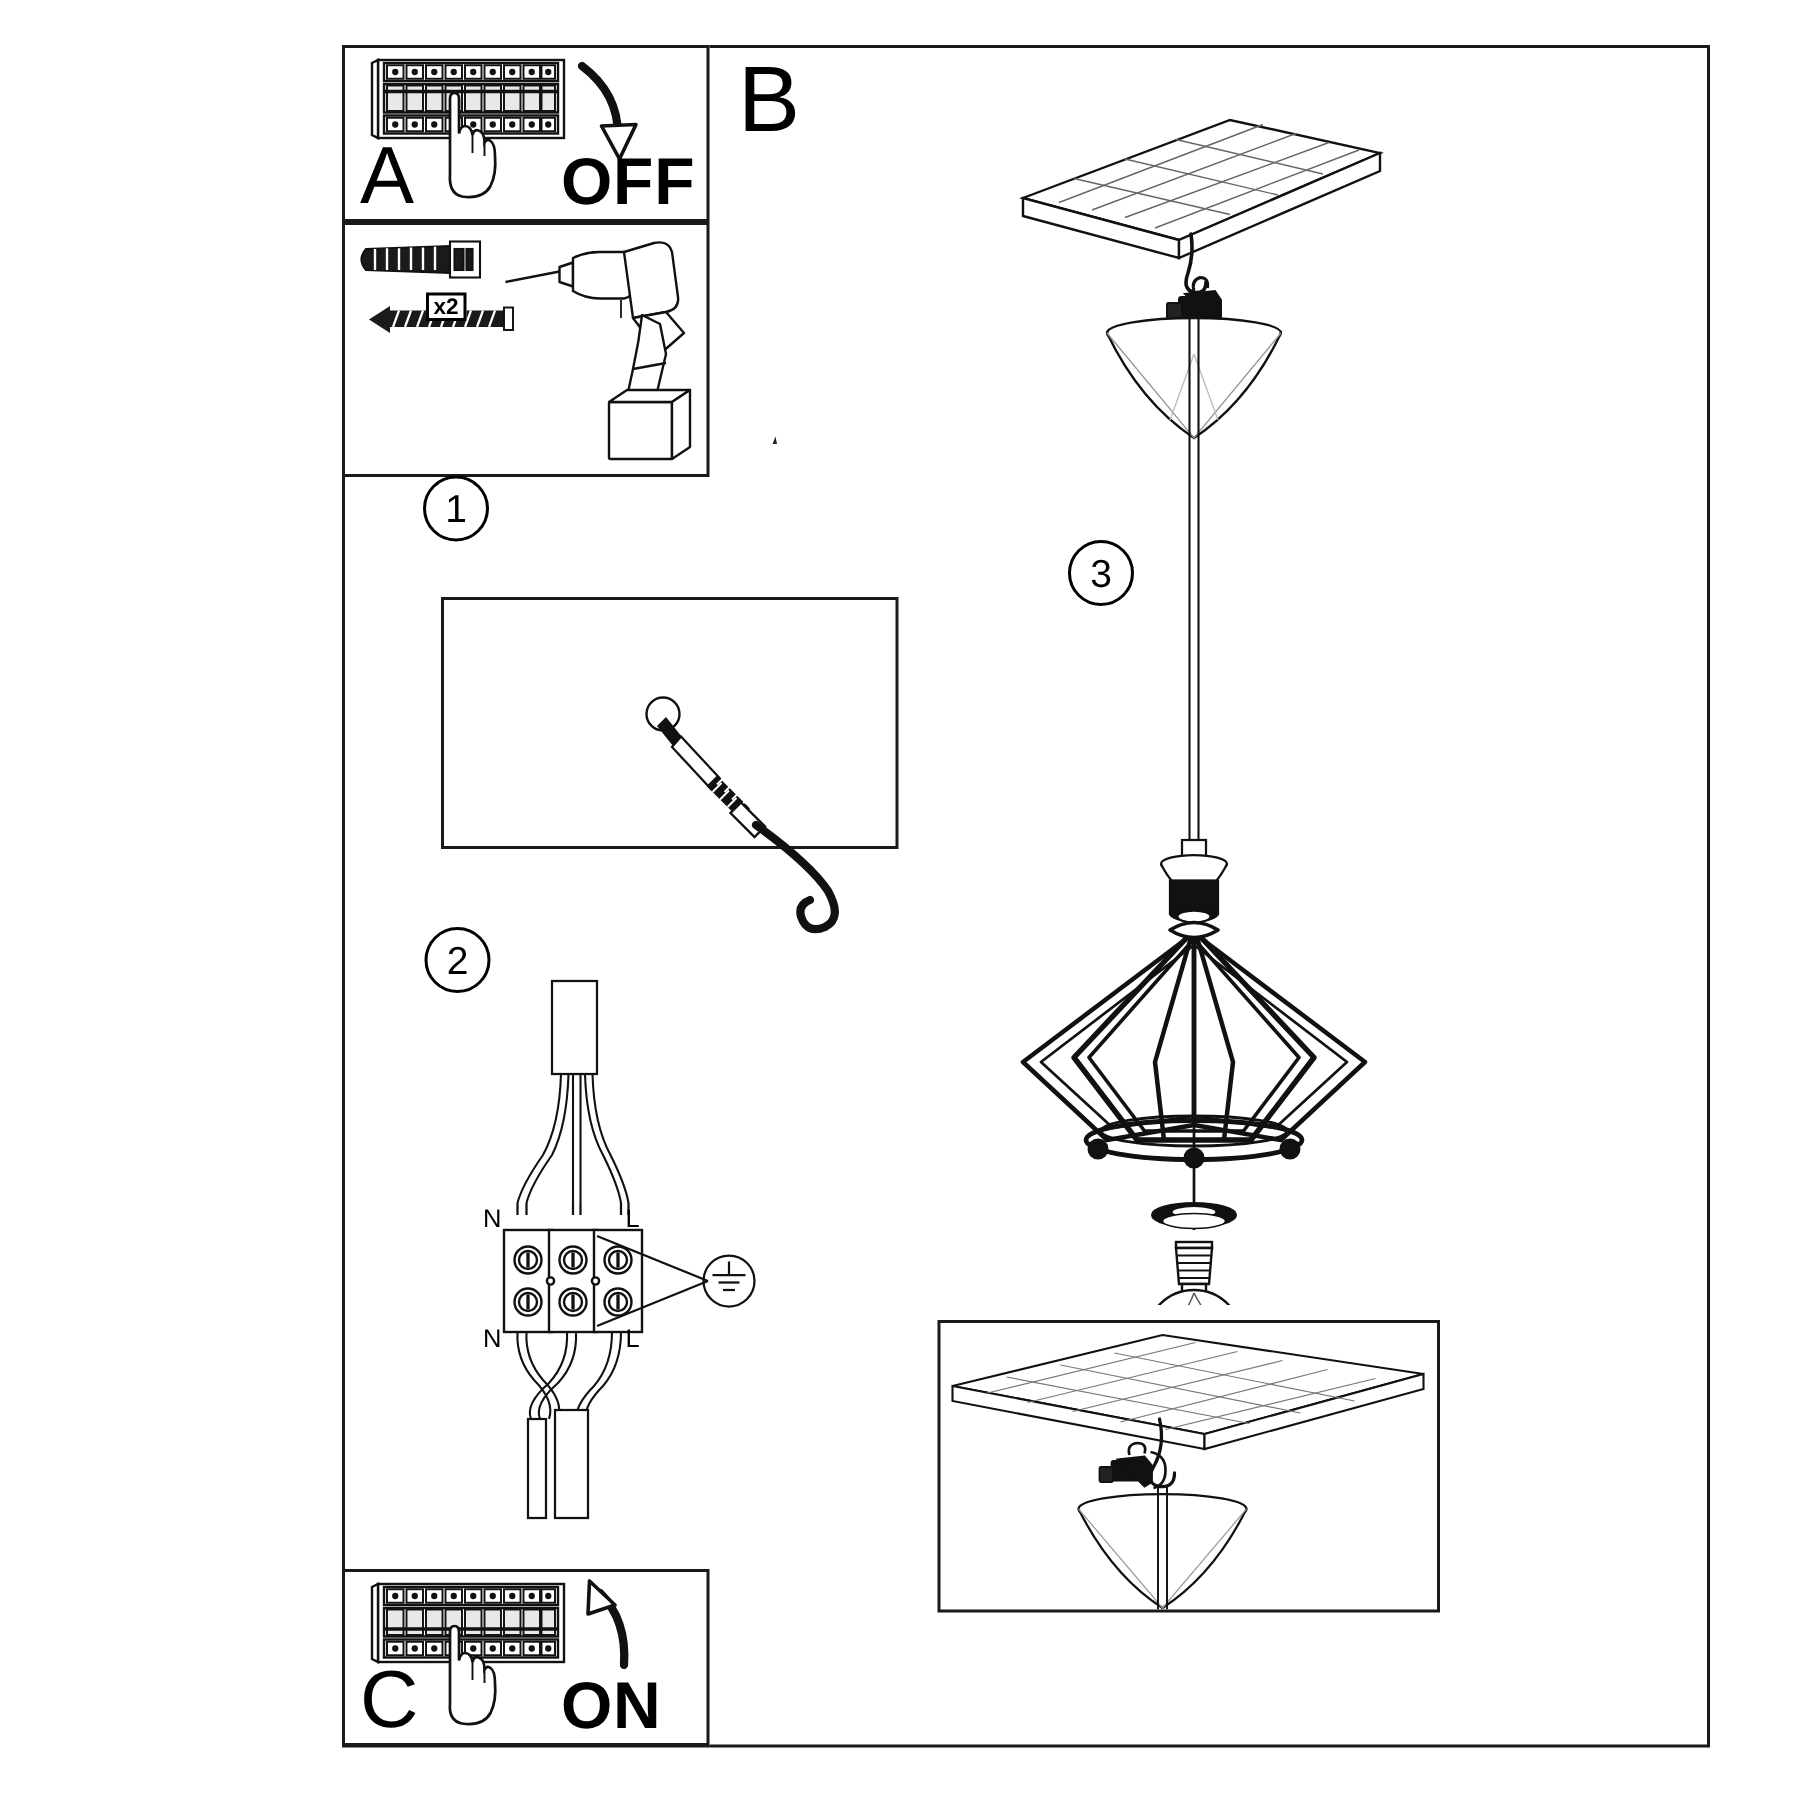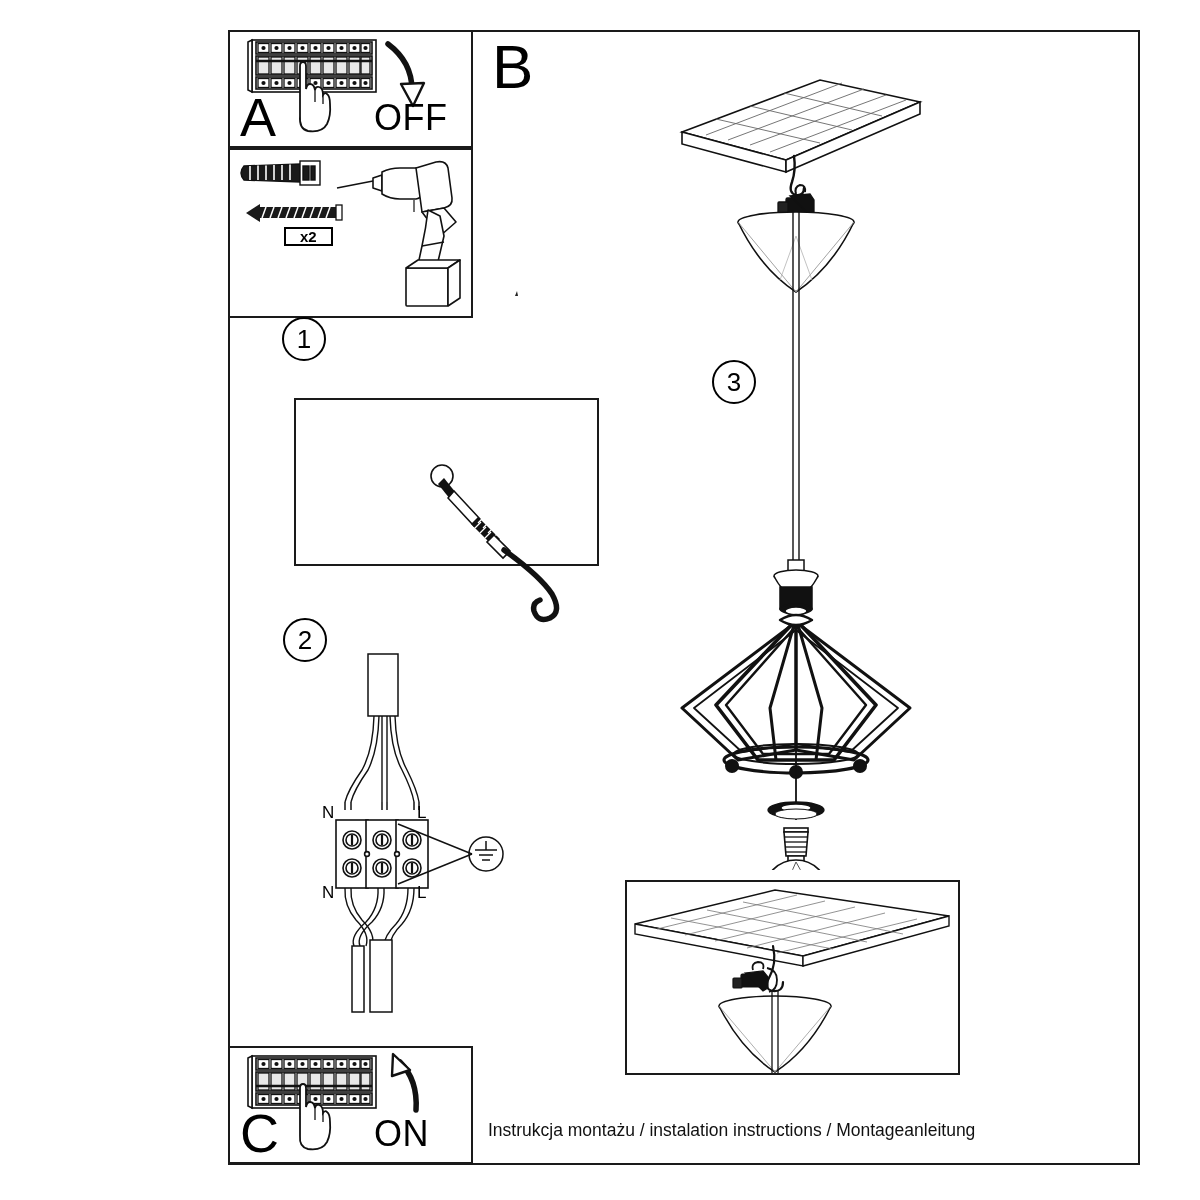--- a/index.html
+++ b/index.html
@@ -7,23 +7,23 @@
        font-family:"Liberation Sans", sans-serif;color:#000;}
   #page{position:relative;width:1200px;height:1200px;background:#fff;}
   .abs{position:absolute;}
   svg{display:block;}
   .frame-outline{position:absolute;left:228px;top:30px;width:912px;height:1135px;
                  border:2px solid #1a1a1a;box-sizing:border-box;}
   .panel-box{position:absolute;border:2px solid #1a1a1a;box-sizing:border-box;background:#fff;}
   .lbl{position:absolute;font-family:"Liberation Sans", sans-serif;color:#000;line-height:1;}
   .big-letter{font-size:54px;font-weight:400;}
   .b-letter{font-size:62px;font-weight:400;}
-  .word{font-size:36px;font-weight:400;letter-spacing:0.5px;}
+  .word{font-size:44px;font-weight:700;letter-spacing:0.5px;}
   .term-lbl{font-size:17px;font-weight:400;}
-  .x2{font-size:15px;font-weight:700;border:2px solid #000;padding:0px 14px;background:#fff;margin-top:32px;}
+  .x2{font-size:15px;font-weight:700;border:2px solid #000;padding:0px 3px;background:#fff;}
   .step-num{position:absolute;width:40px;height:40px;border:2.5px solid #000;border-radius:50%;
             display:flex;align-items:center;justify-content:center;font-size:26px;background:#fff;}
   .caption{position:absolute;font-size:17.5px;line-height:1.55;color:#111;white-space:pre-line;}
 </style>
 </head>
 <body>
 
 <div id="page">
 
   <div class="frame-outline"></div>
@@ -522,16 +522,15 @@
       </g>
 
       <g stroke="#111" stroke-width="1.3" fill="none">
         <line x1="145" y1="108" x2="145" y2="191"></line>
         <line x1="151" y1="108" x2="151" y2="191"></line>
       </g>
     </svg>
   </div>
 
   <div class="caption" style="left:488px;top:1090px;width:600px;">
-    <div>Instrukcja montażu / instalation instructions / Montageanleitung</div>
   </div>
 
 </div>
 
 </body></html>

